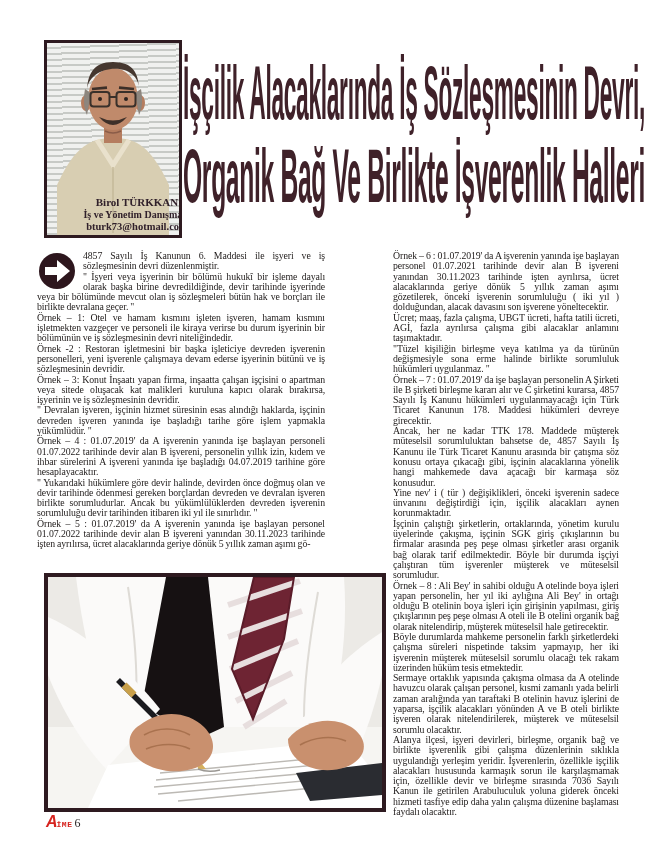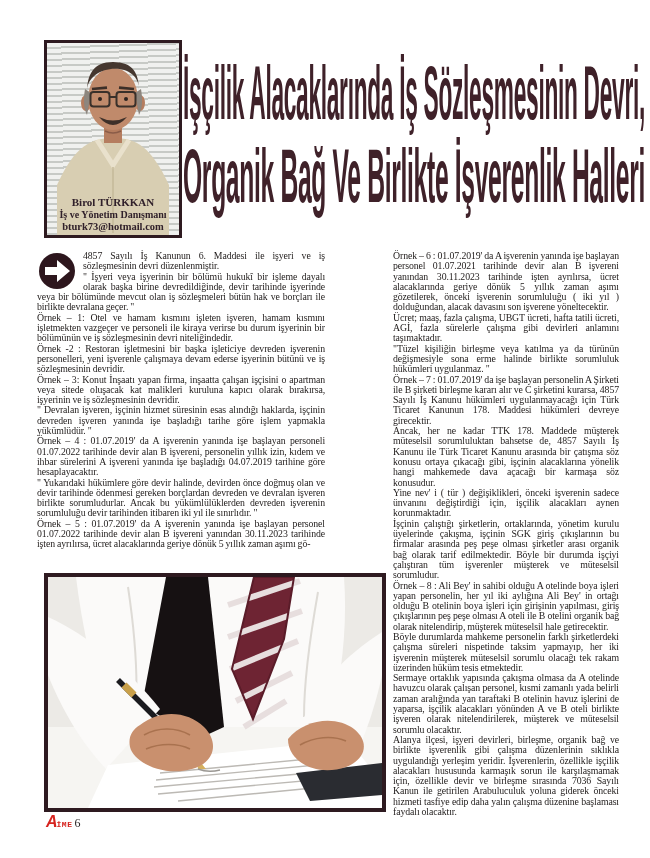--- a/index.html
+++ b/index.html
@@ -10,21 +10,21 @@
   }
   
   .author-box{
     position:absolute;left:44px;top:40px;width:138px;height:198px;
     border:3px solid #2e1a20;box-sizing:border-box;overflow:hidden;
     background:repeating-linear-gradient(178deg,#f0f1ef 0px,#f0f1ef 4px,#c7cac6 4px,#c7cac6 6px);
   }
   .author-box svg{position:absolute;left:0;top:0;}
   .author-caption{
     position:absolute;left:0;bottom:2px;width:100%;text-align:center;
-    color:#30202a;font-weight:bold;line-height:1.18;
+    color:#30202a;font-weight:bold;line-height:1.18;padding-left:24px;
   }
   .author-caption .cap-name{font-size:11px;display:block;}
   .author-caption .cap-role{font-size:10px;display:block;}
   .author-caption .cap-mail{font-size:10.5px;display:block;}
   
   .headline{
     position:absolute;left:183px;top:56px;width:462px;
     font-family:"Liberation Sans", sans-serif;font-weight:bold;
     color:#3f2129;
   }
@@ -120,21 +120,21 @@
       <p class="para p-bold">" Devralan işveren, işçinin hizmet süresinin esas alındığı haklarda, işçinin devreden işveren yanında işe başladığı tarihe göre işlem yapmakla yükümlüdür. "</p>
       <p class="para p-normal">Örnek – 4 : 01.07.2019' da A işverenin yanında işe başlayan personeli 01.07.2022 tarihinde devir alan B işvereni, personelin yıllık izin, kıdem ve ihbar sürelerini A işvereni yanında işe başladığı 04.07.2019 tarihine göre hesaplayacaktır.</p>
       <p class="para p-bold">" Yukarıdaki hükümlere göre devir halinde, devirden önce doğmuş olan ve devir tarihinde ödenmesi gereken borçlardan devreden ve devralan işveren birlikte sorumludurlar. Ancak bu yükümlülüklerden devreden işverenin sorumluluğu devir tarihinden itibaren iki yıl ile sınırlıdır. "</p>
       <p class="para p-normal">Örnek – 5 : 01.07.2019' da A işverenin yanında işe başlayan personel 01.07.2022 tarihinde devir alan B işvereni yanından 30.11.2023 tarihinde işten ayrılırsa, ücret alacaklarında geriye dönük 5 yıllık zaman aşımı gö-</p>
     </div>
 
   <div class="col col2">
     <div class="photo-spacer"></div>
 
       <p class="para p-normal">Örnek – 6 : 01.07.2019' da A işverenin yanında işe başlayan personel 01.07.2021 tarihinde devir alan B işvereni yanından 30.11.2023 tarihinde işten ayrılırsa, ücret alacaklarında geriye dönük 5 yıllık zaman aşımı gözetilerek, önceki işverenin sorumluluğu ( iki yıl ) dolduğundan, alacak davasını son  işverene yöneltecektir.</p>
-      <p class="para p-bold">Ücret; maaş, fazla çalışma, UBGT ücreti, hafta tatili ücreti, AGİ, fazla sürelerle çalışma gibi devirleri anlamını taşımaktadır.</p>
+      <p class="para p-bold">Ücret; maaş, fazla çalışma, UBGT ücreti, hafta tatili ücreti, AGİ, fazla ayrılırsa çalışma gibi alacaklar anlamını taşımaktadır.</p>
       <p class="para p-bold">"Tüzel kişiliğin birleşme veya katılma ya da türünün değişmesiyle sona erme halinde birlikte sorumluluk hükümleri uygulanmaz. "</p>
       <p class="para p-normal">Örnek – 7 : 01.07.2019' da işe başlayan personelin A Şirketi ile B şirketi birleşme kararı alır ve C şirketini kurarsa, 4857 Sayılı İş Kanunu hükümleri uygulanmayacağı için Türk Ticaret Kanunun 178. Maddesi hükümleri devreye girecektir.</p>
       <p class="para p-bold">Ancak, her ne kadar TTK 178. Maddede müşterek müteselsil sorumluluktan bahsetse de, 4857 Sayılı İş Kanunu ile Türk Ticaret Kanunu arasında bir çatışma söz konusu ortaya çıkacağı gibi, işçinin alacaklarına yönelik hangi mahkemede dava açacağı bir karmaşa söz konusudur.</p>
       <p class="para p-bold">Yine nev' i ( tür ) değişiklikleri, önceki işverenin sadece ünvanını değiştirdiği için, işçilik alacakları aynen korunmaktadır.</p>
       <p class="para p-bold">İşçinin çalıştığı şirketlerin, ortaklarında, yönetim kurulu üyelerinde çakışma, işçinin SGK giriş çıkışlarının bu firmalar arasında peş peşe olması şirketler arası organik bağ olarak tarif edilmektedir. Böyle bir durumda işçiyi çalıştıran tüm işverenler müşterek ve müteselsil sorumludur.</p>
       <p class="para p-normal">Örnek – 8 : Ali Bey' in sahibi olduğu A otelinde boya işleri yapan personelin, her yıl iki aylığına Ali Bey' in ortağı olduğu B otelinin boya işleri için girişinin yapılması, giriş çıkışlarının peş peşe olması A oteli ile B otelini organik bağ olarak nitelendirip, müşterek müteselsil hale getirecektir.</p>
       <p class="para p-bold">Böyle durumlarda mahkeme personelin farklı şirketlerdeki çalışma süreleri nispetinde taksim yapmayıp, her iki işverenin müşterek müteselsil sorumlu olacağı tek rakam üzerinden hüküm tesis etmektedir.</p>
       <p class="para p-bold">Sermaye ortaklık yapısında çakışma olmasa da A otelinde havuzcu olarak çalışan personel, kısmi zamanlı yada belirli zaman aralığında yan taraftaki B otelinin havuz işlerini de yaparsa, işçilik alacakları yönünden  A ve B oteli birlikte işveren olarak nitelendirilerek, müşterek ve müteselsil sorumlu olacaktır.</p>
       <p class="para p-bold">Alanya ilçesi, işyeri devirleri, birleşme, organik bağ ve birlikte işverenlik gibi çalışma düzenlerinin sıklıkla uygulandığı yerleşim yeridir. İşverenlerin, özellikle işçilik alacakları hususunda karmaşık sorun ile karşılaşmamak için, özellikle devir ve birleşme sırasında 7036 Sayılı Kanun ile getirilen Arabuluculuk yoluna giderek önceki hizmeti tasfiye edip daha yalın çalışma düzenine başlaması faydalı olacaktır.</p>
     </div>

